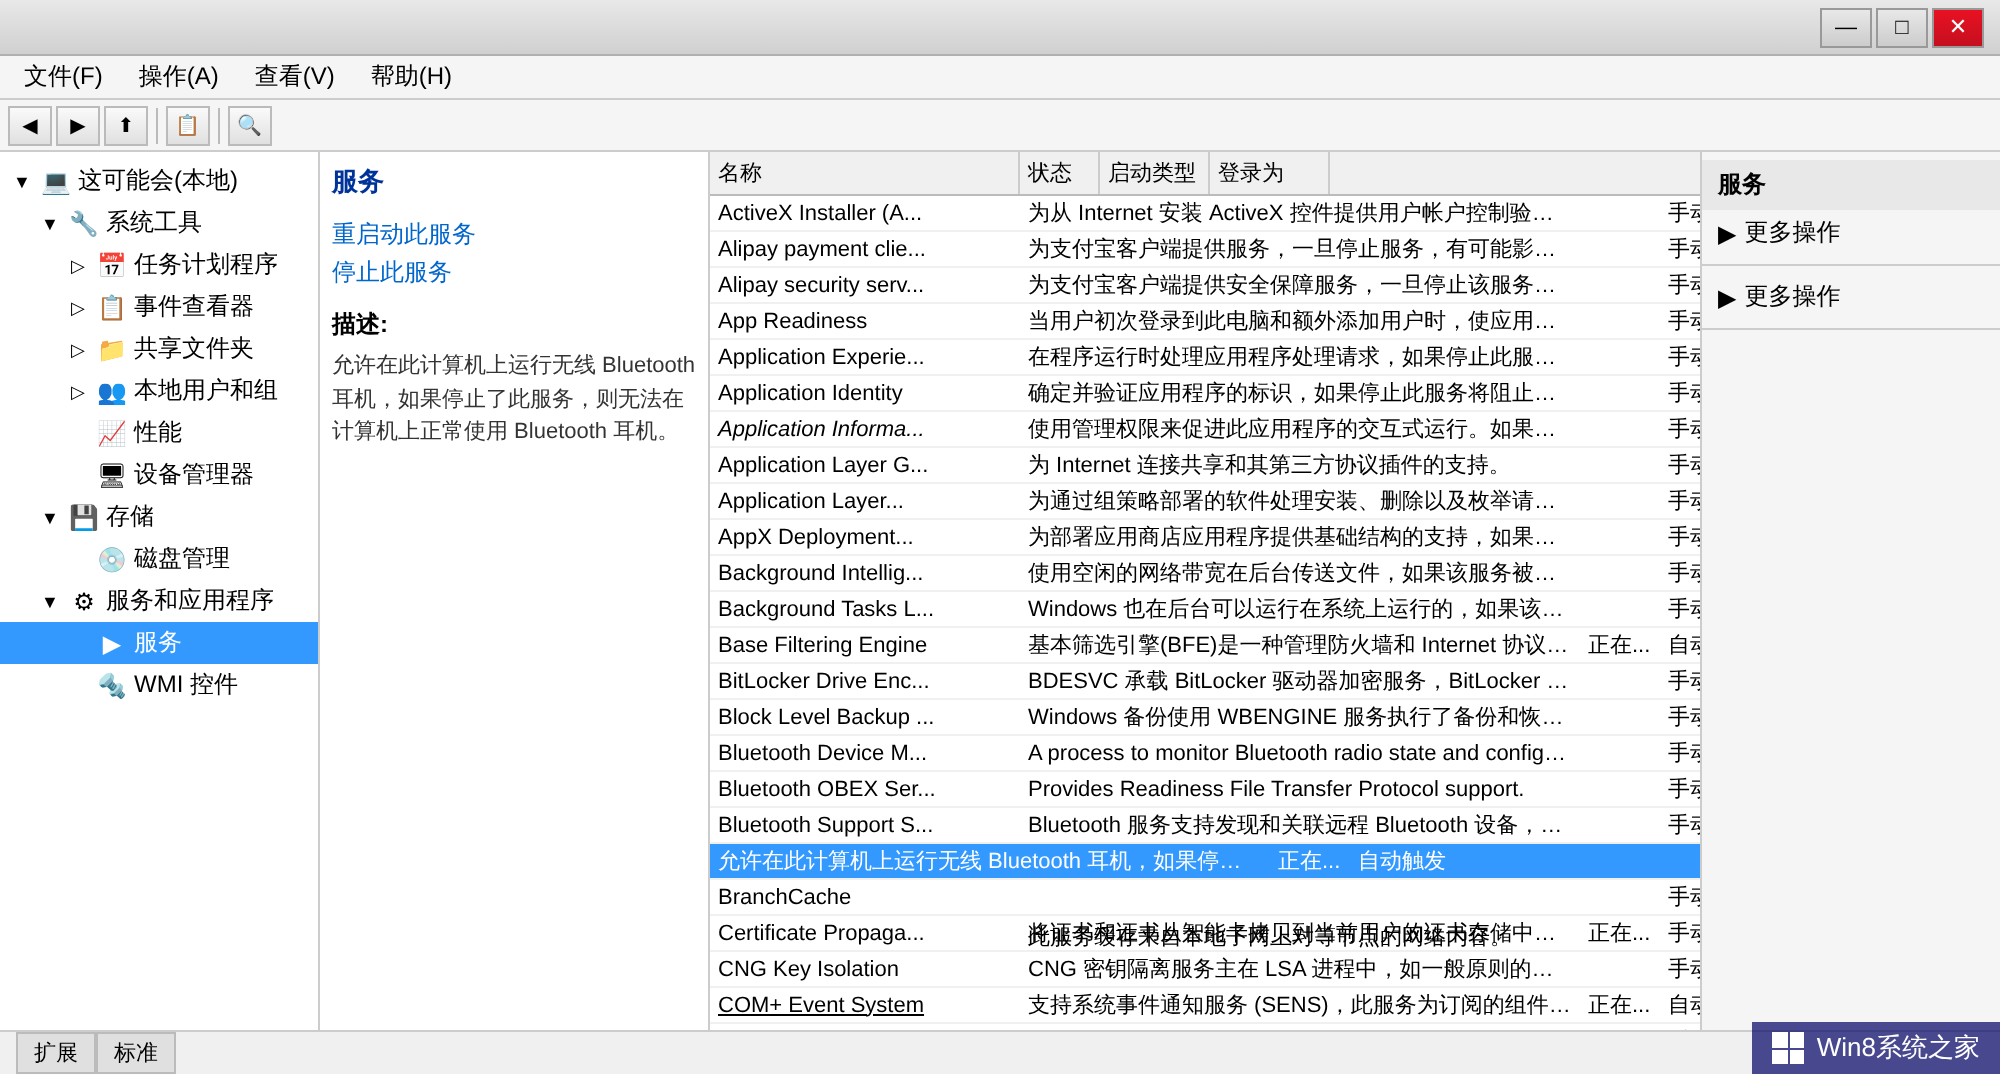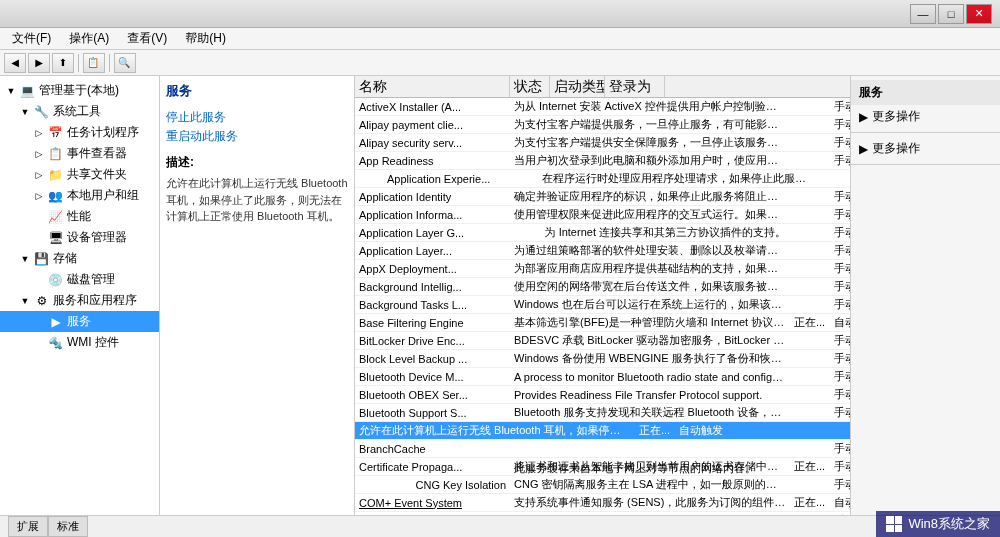--- a/index.html
+++ b/index.html
@@ -203,21 +203,21 @@
       flex-direction: column;
     }
     .service-list-header {
       display: flex;
       background: #f0f0f0;
       border-bottom: 1px solid #bbb;
       height: 22px;
       align-items: center;
     }
     .col-header {
-      font-size: 14px;
+      font-size: 11px;
       padding: 0 4px;
       height: 100%;
       display: flex;
       align-items: center;
       border-right: 1px solid #ccc;
       cursor: pointer;
       white-space: nowrap;
       overflow: hidden;
     }
     .service-list-body {
@@ -327,21 +327,21 @@
   <div class="toolbar-separator"></div>
   <button class="toolbar-btn">🔍</button>
 </div>
 
 <div class="main-layout">
 
   <div class="sidebar">
     <div class="tree-item indent1">
       <span class="tree-expander">▼</span>
       <span class="tree-icon">💻</span>
-      <span>管理基于(本地)</span>
+      <span>这可能会(本地)</span>
     </div>
     <div class="tree-item indent2">
       <span class="tree-expander">▼</span>
       <span class="tree-icon">🔧</span>
       <span>系统工具</span>
     </div>
     <div class="tree-item indent3">
       <span class="tree-expander">▷</span>
       <span class="tree-icon">📅</span>
       <span>任务计划程序</span>
@@ -394,22 +394,22 @@
     <div class="tree-item indent3">
       <span class="tree-expander"> </span>
       <span class="tree-icon">🔩</span>
       <span>WMI 控件</span>
     </div>
   </div>
 
   <div class="detail-pane">
     <div class="detail-title">服务</div>
     <div class="detail-actions">
+      <a class="detail-action-item">重启动此服务</a>
       <a class="detail-action-item">停止此服务</a>
-      <a class="detail-action-item">重启动此服务</a>
     </div>
     <div class="detail-section-title">描述:</div>
     <div class="detail-desc">允许在此计算机上运行无线 Bluetooth 耳机，如果停止了此服务，则无法在计算机上正常使用 Bluetooth 耳机。</div>
   </div>
 
   <div class="service-pane">
     <div class="service-list-header">
       <div class="col-header" style="width:155px">名称</div>
       <div class="col-header" style="width:40px">状态</div>
       <div class="col-header" style="width:55px">启动类型</div>
@@ -434,40 +434,40 @@
           <div class="service-cell" style="width: 40px;"></div>
           <div class="service-cell" style="width: 55px;">手动</div>
         </div>
         <div class="service-row">
           <div class="service-cell" style="width: 155px;">App Readiness</div>
           <div class="service-cell" style="width: 280px;">当用户初次登录到此电脑和额外添加用户时，使应用程序人员准备好被用户使用。</div>
           <div class="service-cell" style="width: 40px;"></div>
           <div class="service-cell" style="width: 55px;">手动</div>
         </div>
         <div class="service-row">
-          <div class="service-cell" style="width: 155px; margin-left: 28px;">Application Experie...</div>
+          <div class="service-cell" style="width: 155px;">Application Experie...</div>
           <div class="service-cell" style="width: 280px;">在程序运行时处理应用程序处理请求，如果停止此服务，请参考每个服务特定的停止原因...</div>
           <div class="service-cell" style="width: 40px;"></div>
           <div class="service-cell" style="width: 55px;">手动</div>
         </div>
         <div class="service-row">
           <div class="service-cell" style="width: 155px;">Application Identity</div>
           <div class="service-cell" style="width: 280px;">确定并验证应用程序的标识，如果停止此服务将阻止强制执行 AppLocker。</div>
           <div class="service-cell" style="width: 40px;"></div>
           <div class="service-cell" style="width: 55px;">手动</div>
         </div>
         <div class="service-row">
-          <div class="service-cell" style="width: 155px;">Application Informa...</div>
+          <div class="service-cell" style="width: 155px; font-style: italic;">Application Informa...</div>
           <div class="service-cell" style="width: 280px;">使用管理权限来促进此应用程序的交互式运行。如果停止此服务，用户将无法使用辅助管理权...</div>
           <div class="service-cell" style="width: 40px;"></div>
           <div class="service-cell" style="width: 55px;">手动</div>
         </div>
         <div class="service-row">
           <div class="service-cell" style="width: 155px;">Application Layer G...</div>
-          <div class="service-cell" style="width: 280px; text-align: right;">为 Internet 连接共享和其第三方协议插件的支持。</div>
+          <div class="service-cell" style="width: 280px;">为 Internet 连接共享和其第三方协议插件的支持。</div>
           <div class="service-cell" style="width: 40px;"></div>
           <div class="service-cell" style="width: 55px;">手动</div>
         </div>
         <div class="service-row">
           <div class="service-cell" style="width: 155px;">Application Layer...</div>
           <div class="service-cell" style="width: 280px;">为通过组策略部署的软件处理安装、删除以及枚举请求，如果该服务被禁用，则用户不将不能...</div>
           <div class="service-cell" style="width: 40px;"></div>
           <div class="service-cell" style="width: 55px;">手动</div>
         </div>
         <div class="service-row">
@@ -535,21 +535,21 @@
           <div class="service-cell" style="width: 40px;"></div>
           <div class="service-cell" style="width: 55px;">手动</div>
         </div>
         <div class="service-row">
           <div class="service-cell" style="width: 155px;">Certificate Propaga...</div>
           <div class="service-cell" style="width: 280px;">将证书和证书从智能卡拷贝到当前用户的证书存储中，在需要时将插入智能卡并加载处理器...</div>
           <div class="service-cell" style="width: 40px;">正在...</div>
           <div class="service-cell" style="width: 55px;">手动</div>
         </div>
         <div class="service-row">
-          <div class="service-cell" style="width: 155px; text-align: right;">CNG Key Isolation</div>
+          <div class="service-cell" style="width: 155px;">CNG Key Isolation</div>
           <div class="service-cell" style="width: 280px;">CNG 密钥隔离服务主在 LSA 进程中，如一般原则的要求，该服务为私钥和相关加密操作提...</div>
           <div class="service-cell" style="width: 40px;"></div>
           <div class="service-cell" style="width: 55px;">手动</div>
         </div>
         <div class="service-row">
           <div class="service-cell" style="width: 155px; text-decoration: underline;">COM+ Event System</div>
           <div class="service-cell" style="width: 280px;">支持系统事件通知服务 (SENS)，此服务为订阅的组件对象模型 (COM) 组件提供自动分布式事件...</div>
           <div class="service-cell" style="width: 40px;">正在...</div>
           <div class="service-cell" style="width: 55px;">自动</div>
         </div>

